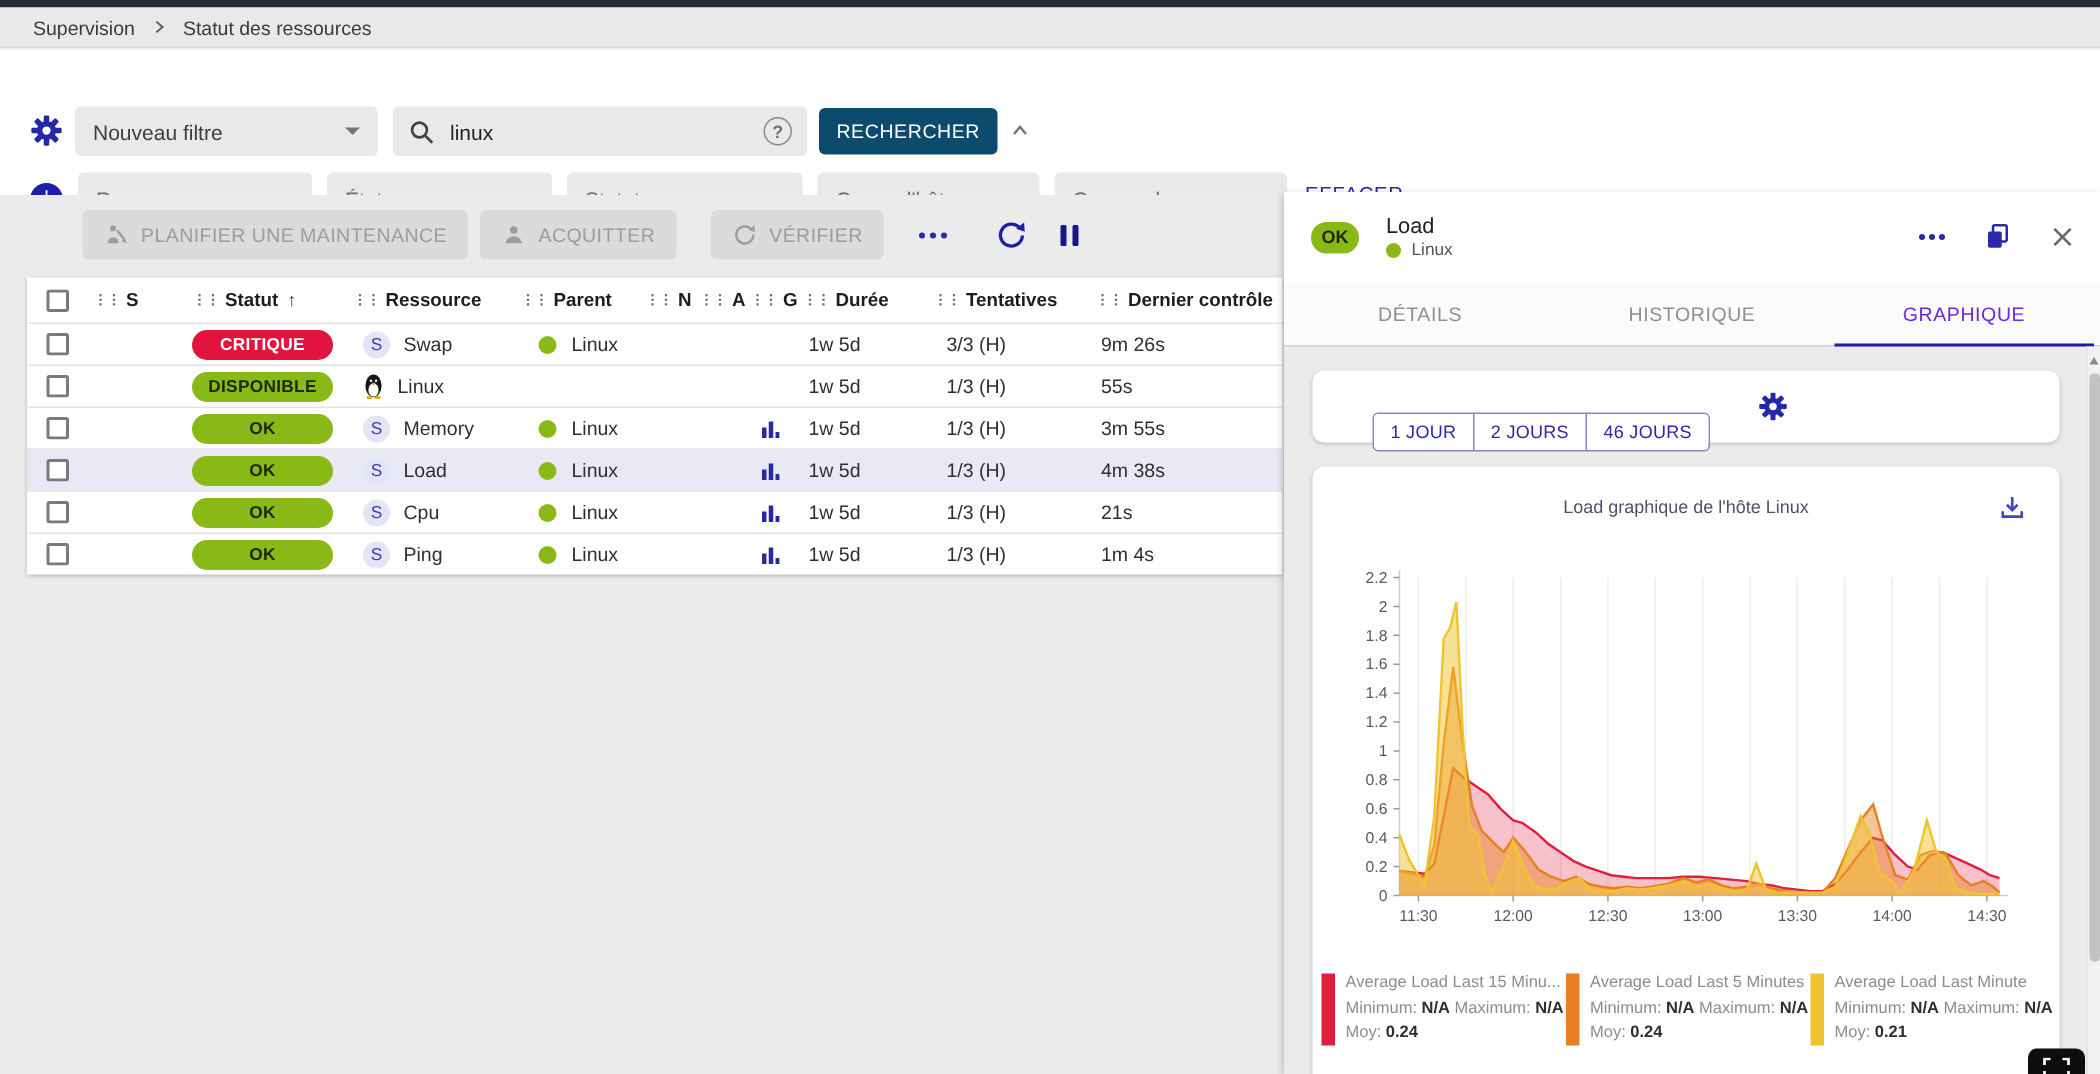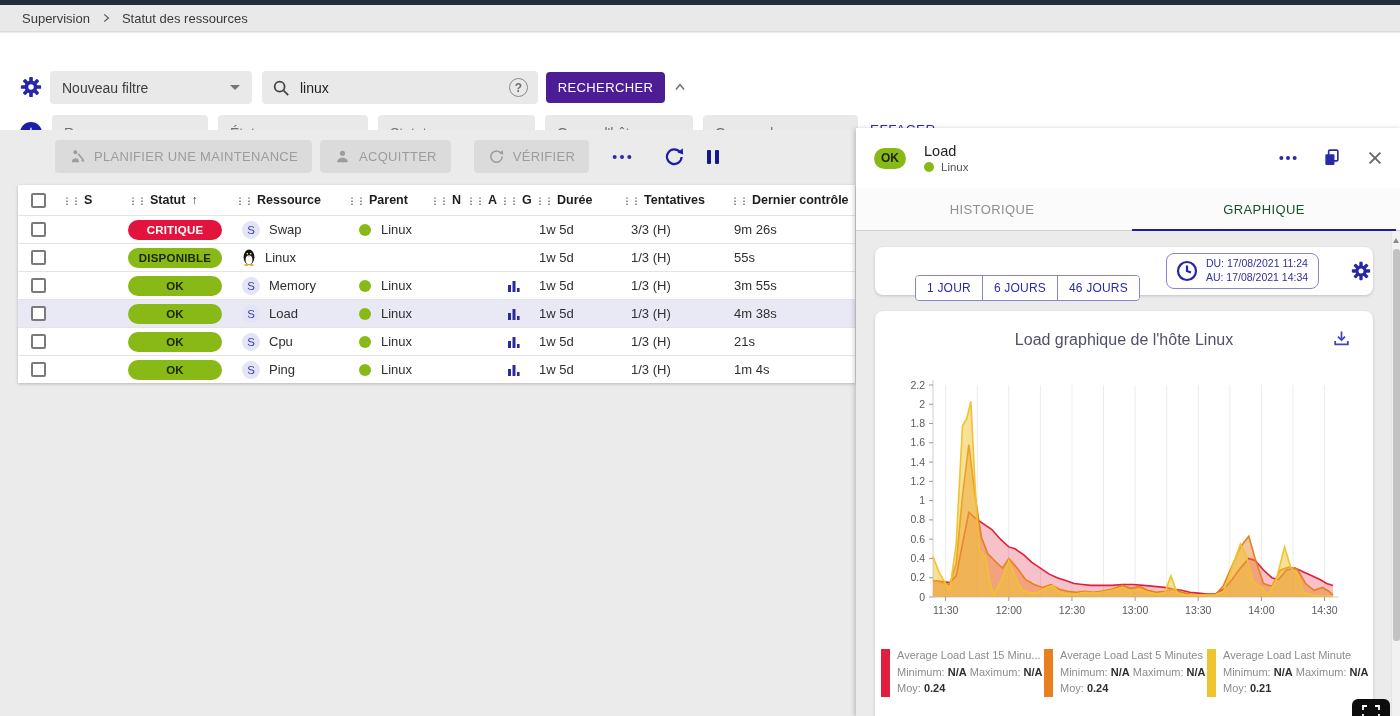--- a/index.html
+++ b/index.html
@@ -21,21 +21,21 @@
     padding:16px 12px; color:#6f6f6f; font-size:14px; justify-content:space-between; cursor:pointer; }
   .caret { width:0; height:0; border-left:5px solid transparent; border-right:5px solid transparent;
     border-top:5px solid #757575; margin-left:8px; flex:none; }
   .sel-filter { position:absolute; left:50px; top:38px; width:202px; height:33px; color:#3d3d3d; }
   .searchbox { position:absolute; left:262px; top:38px; width:276px; height:33px; background:#e9e9e9;
     border-radius:4px; display:flex; align-items:center; padding:0 10px; }
   .searchbox input { border:none; background:transparent; outline:none; font-size:14px; color:#222;
     font-family:"Liberation Sans", sans-serif; flex:1; margin-left:10px; }
   .help-circle { width:19px; height:19px; border:1.6px solid #8a8a8a; border-radius:50%;
     color:#6f6f6f; font-size:12px; font-weight:700; display:flex; align-items:center; justify-content:center; }
-  .search-btn { position:absolute; left:546px; top:39px; width:119px; height:31px; background:#4c1d95;
+  .search-btn { position:absolute; left:546px; top:39px; width:119px; height:31px; background:#0c4a6e;
     color:#fff; border:none; border-radius:4px; font-size:13px; letter-spacing:.4px; cursor:pointer;
     font-family:"Liberation Sans", sans-serif; }
   .collapse-chev { position:absolute; left:672px; top:46px; }
   .add-filter { position:absolute; left:20px; top:89px; width:22px; height:22px; border-radius:50%;
     background:#1d1da6; color:#fff; font-size:16px; line-height:20px; text-align:center; cursor:pointer; }
   .criteria-row { position:absolute; left:52px; top:82px; display:flex; gap:10px; }
   .criteria-row .select { height:36px; }
   .clear-btn { position:absolute; left:870px; top:89px; color:#2a2aa8; font-size:13.5px;
     letter-spacing:.5px; background:none; border:none; cursor:pointer; font-family:"Liberation Sans", sans-serif; }
 
@@ -68,37 +68,37 @@
   .ok-badge { min-width:32px; height:21px; padding:0 7px; border-radius:11px; background:#88b917; color:#1c2600;
     font-size:12px; font-weight:700; display:flex; align-items:center; justify-content:center; }
   .ph-text { margin-left:18px; display:flex; flex-direction:column; gap:2px; }
   .ph-title { font-size:14.5px; color:#222; }
   .ph-sub { display:flex; align-items:center; font-size:11.5px; color:#555; }
   .ph-sub .dot { width:10px; height:10px; border-radius:50%; background:#88b917; margin-right:7px; }
   .ph-icons { margin-left:auto; display:flex; align-items:center; gap:24px; }
   .tabs { height:43px; background:#fbfbfb; display:flex; border-bottom:1px solid #cfcfcf; }
   .tab { flex:1; display:flex; align-items:center; justify-content:center; font-size:13px;
     letter-spacing:.4px; color:#8f8f8f; cursor:pointer; position:relative; }
-  .tab.active { color:#14532d; }
+  .tab.active { color:#6d28d9; }
   .tab.active::after { content:""; position:absolute; left:4px; right:4px; bottom:-1px; height:2px; background:#1d1da6; }
   .panel-body { position:relative; height:485px; }
   .card { position:absolute; left:19px; right:27px; background:#fff; border-radius:8px;
     box-shadow:0 1px 3px rgba(0,0,0,.18); }
   .time-card { top:16px; height:48px; display:flex; align-items:center; padding-left:40px; }
   .btn-group { display:flex; border:1px solid #8585cc; border-radius:4px; overflow:hidden;margin-top:33px; }
   .btn-group .tb { padding:5px 11px; font-size:12px; color:#2a2aa8; background:#fff; border:none;
     border-left:1px solid #8585cc; cursor:pointer; font-family:"Liberation Sans", sans-serif; letter-spacing:.2px; }
   .btn-group .tb:first-child { border-left:none; }
   .period-box { margin-left:26px; border:1px solid #8585cc; border-radius:8px; height:36px;
     display:flex; align-items:center; padding:0 10px 0 8px; gap:7px; cursor:pointer; }
   .period-lines { display:flex; flex-direction:column; line-height:1.3; }
   .period-lines span { font-size:10.5px; color:#30309a; }
   .gear-right { margin-left:32px; }
   .chart-card { top:80px; height:458px; }
-  .chart-title { text-align:center; padding-top:20px; font-size:16px; color:#50506a; }
+  .chart-title { text-align:center; padding-top:20px; font-size:12px; color:#50506a; }
   .dl-icon { position:absolute; right:22px; top:18px; cursor:pointer; }
   .chart-wrap { position:absolute; left:12px; top:64px; }
   .legend { position:absolute; left:6px; top:336px; display:flex; }
   .leg-item { display:flex; width:163px; }
   .leg-bar { width:9px; height:48px; margin:2px 7px 0 0; flex:none; }
   .leg-text { font-size:11px; color:#8c8c8c; line-height:1.5; white-space:nowrap; }
   .leg-text b { color:#2e2e2e; font-weight:700; }
 
   
   .pscroll { position:absolute; right:0; top:0; width:9px; height:100%; background:#f1f1f1; border-left:1px solid #e3e3e3; }
@@ -502,43 +502,32 @@
         <span class="icon-btn">
           <svg width="18" height="18" viewBox="0 0 20 20">
               <line x1="4" y1="4" x2="16" y2="16" stroke="#666" stroke-width="2"></line>
               <line x1="16" y1="4" x2="4" y2="16" stroke="#666" stroke-width="2"></line>
             </svg>
         </span>
       </div>
     </div>
 
     <div class="tabs" id="tabs">
+        <div class="tab">DÉTAILS</div>
         <div class="tab">HISTORIQUE</div>
         <div class="tab active">GRAPHIQUE</div>
       </div>
 
     <div class="panel-body">
       <div class="card time-card">
         <div class="btn-group" id="timeButtons">
             <button class="tb">1 JOUR</button>
-            <button class="tb">6 JOURS</button>
+            <button class="tb">2 JOURS</button>
             <button class="tb">46 JOURS</button>
           </div>
-        <div class="period-box">
-          <svg width="24" height="24" viewBox="0 0 24 24">
-            <circle cx="12" cy="12" r="9" fill="none" stroke="#2626a8" stroke-width="2.2"></circle>
-            <polyline points="12,6.5 12,12 16,13.5" fill="none" stroke="#2626a8" stroke-width="2.2"></polyline>
-            </svg>
-          <div class="period-lines">
-            <span><span>DU:</span>
-              <span>17/08/2021 11:24</span></span>
-            <span><span>AU:</span>
-              <span>17/08/2021 14:34</span></span>
-          </div>
-        </div>
         <span class="icon-btn gear-right">
           <svg width="20" height="20" viewBox="0 0 24 24">
               <g fill="#2626a8" transform="translate(12,12)">
             <circle r="7"></circle>
                 <circle r="3" fill="#fff"></circle>
             <g>
                   <rect x="-2" y="-11" width="4" height="5" rx="1"></rect>
                   <rect x="-2" y="6" width="4" height="5" rx="1"></rect>
             <rect x="-11" y="-2" width="5" height="4" rx="1"></rect>
                   <rect x="6" y="-2" width="5" height="4" rx="1"></rect>

